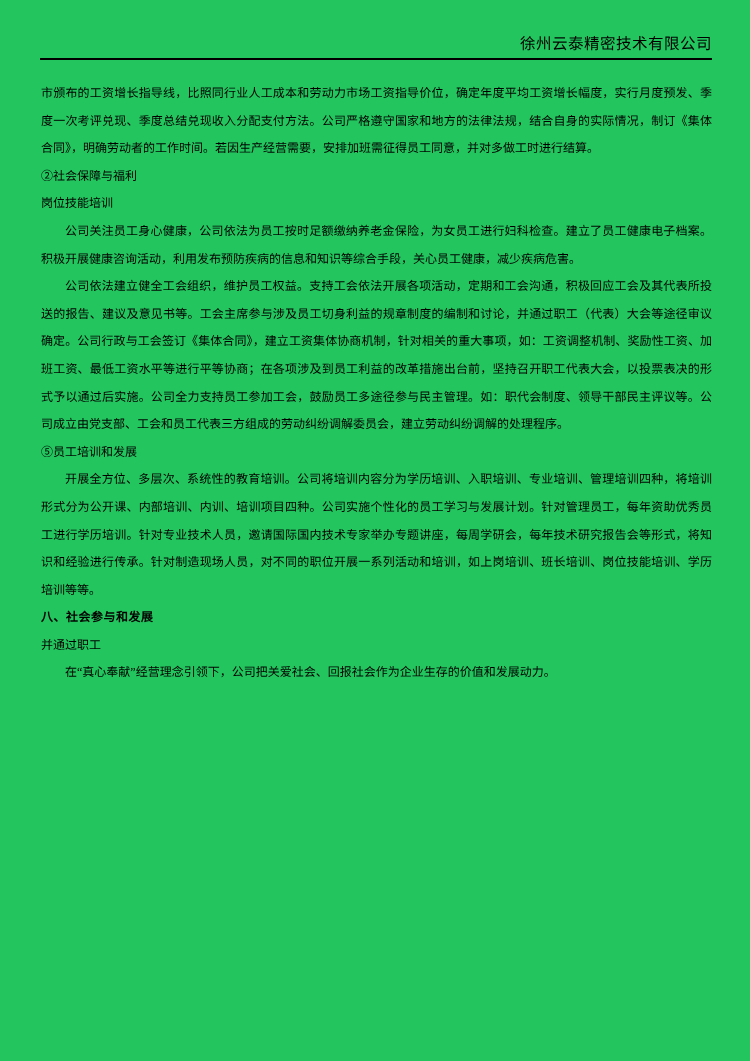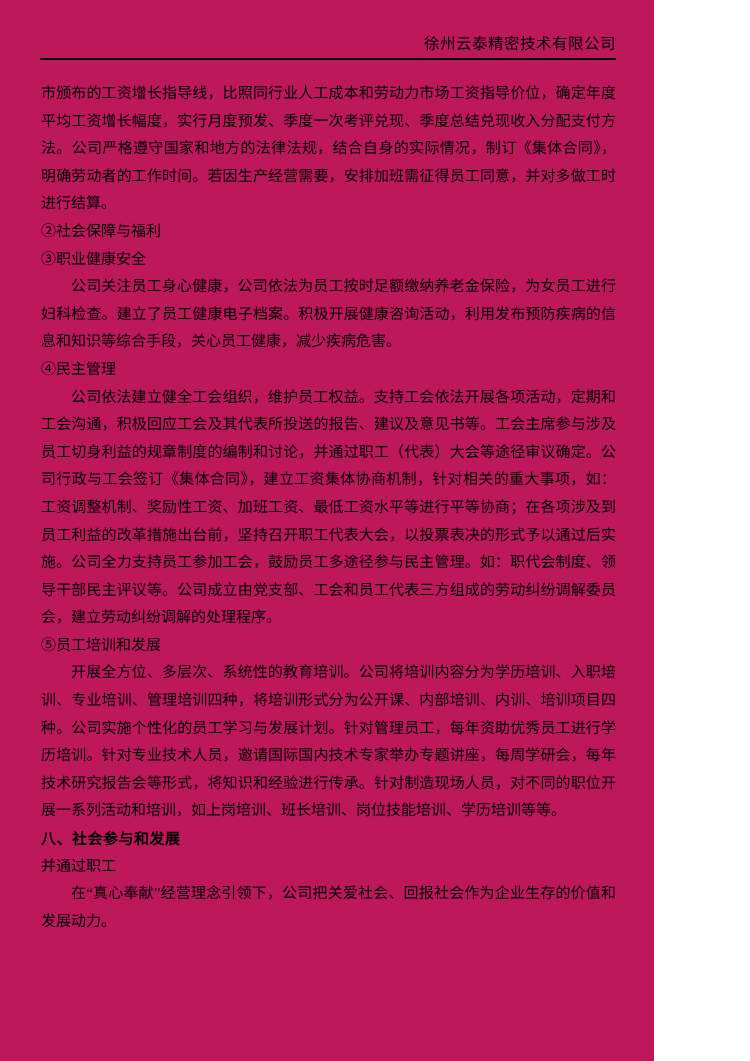--- a/index.html
+++ b/index.html
@@ -2,23 +2,23 @@
 <html lang="zh-CN"><head>
 <meta charset="utf-8">
 <style>
   html, body {
     margin: 0;
     padding: 0;
     background: #ffffff;
   }
   .page {
     position: relative;
-    width: 654px;
+    width: 750px;
     height: 1061px;
-    background: #be185d;
+    background: #22c55e;
     color: #000000;
     font-family: "Liberation Serif", "DejaVu Serif", serif;
     overflow: hidden;
     box-sizing: border-box;
   }
   .page-header {
     position: absolute;
     top: 33px;
     left: 40px;
     right: 38px;
@@ -33,21 +33,21 @@
   .header-rule {
     margin-top: 3px;
     height: 0;
     border-bottom: 2px solid #000000;
   }
   .doc-body {
     position: absolute;
     top: 80px;
     left: 41px;
     right: 38px;
-    font-size: 15px;
+    font-size: 12px;
     line-height: 27.6px;
     text-align: justify;
     text-justify: inter-ideograph;
   }
   .doc-body p {
     margin: 0;
     padding: 0;
   }
   .para-indent {
     text-indent: 2em;
@@ -71,25 +71,24 @@
     <div class="header-rule"></div>
   </header>
 
   <main class="doc-body">
 
     <p class="para">市颁布的工资增长指导线，比照同行业人工成本和劳动力市场工资指导价位，确定年度平均工资增长幅度，实行月度预发、季度一次考评兑现、季度总结兑现收入分配支付方法。公司严格遵守国家和地方的法律法规，结合自身的实际情况，制订《集体合同》，明确劳动者的工作时间。若因生产经营需要，安排加班需征得员工同意，并对多做工时进行结算。</p>
 
     <p class="subheading">②社会保障与福利</p>
 
 
-    <p class="subheading">③职业健康安全</p>
+    <p class="subheading">岗位技能培训</p>
 
     <p class="para-indent">公司关注员工身心健康，公司依法为员工按时足额缴纳养老金保险，为女员工进行妇科检查。建立了员工健康电子档案。积极开展健康咨询活动，利用发布预防疾病的信息和知识等综合手段，关心员工健康，减少疾病危害。</p>
 
-    <p class="subheading">④民主管理</p>
 
     <p class="para-indent">公司依法建立健全工会组织，维护员工权益。支持工会依法开展各项活动，定期和工会沟通，积极回应工会及其代表所投送的报告、建议及意见书等。工会主席参与涉及员工切身利益的规章制度的编制和讨论，并通过职工（代表）大会等途径审议确定。公司行政与工会签订《集体合同》，建立工资集体协商机制，针对相关的重大事项，如：工资调整机制、奖励性工资、加班工资、最低工资水平等进行平等协商；在各项涉及到员工利益的改革措施出台前，坚持召开职工代表大会，以投票表决的形式予以通过后实施。公司全力支持员工参加工会，鼓励员工多途径参与民主管理。如：职代会制度、领导干部民主评议等。公司成立由党支部、工会和员工代表三方组成的劳动纠纷调解委员会，建立劳动纠纷调解的处理程序。</p>
 
     <p class="subheading">⑤员工培训和发展</p>
 
     <p class="para-indent">开展全方位、多层次、系统性的教育培训。公司将培训内容分为学历培训、入职培训、专业培训、管理培训四种，将培训形式分为公开课、内部培训、内训、培训项目四种。公司实施个性化的员工学习与发展计划。针对管理员工，每年资助优秀员工进行学历培训。针对专业技术人员，邀请国际国内技术专家举办专题讲座，每周学研会，每年技术研究报告会等形式，将知识和经验进行传承。针对制造现场人员，对不同的职位开展一系列活动和培训，如上岗培训、班长培训、岗位技能培训、学历培训等等。</p>
 
     <p class="section-heading">八、社会参与和发展</p>
 
     <p class="subheading">并通过职工</p>

